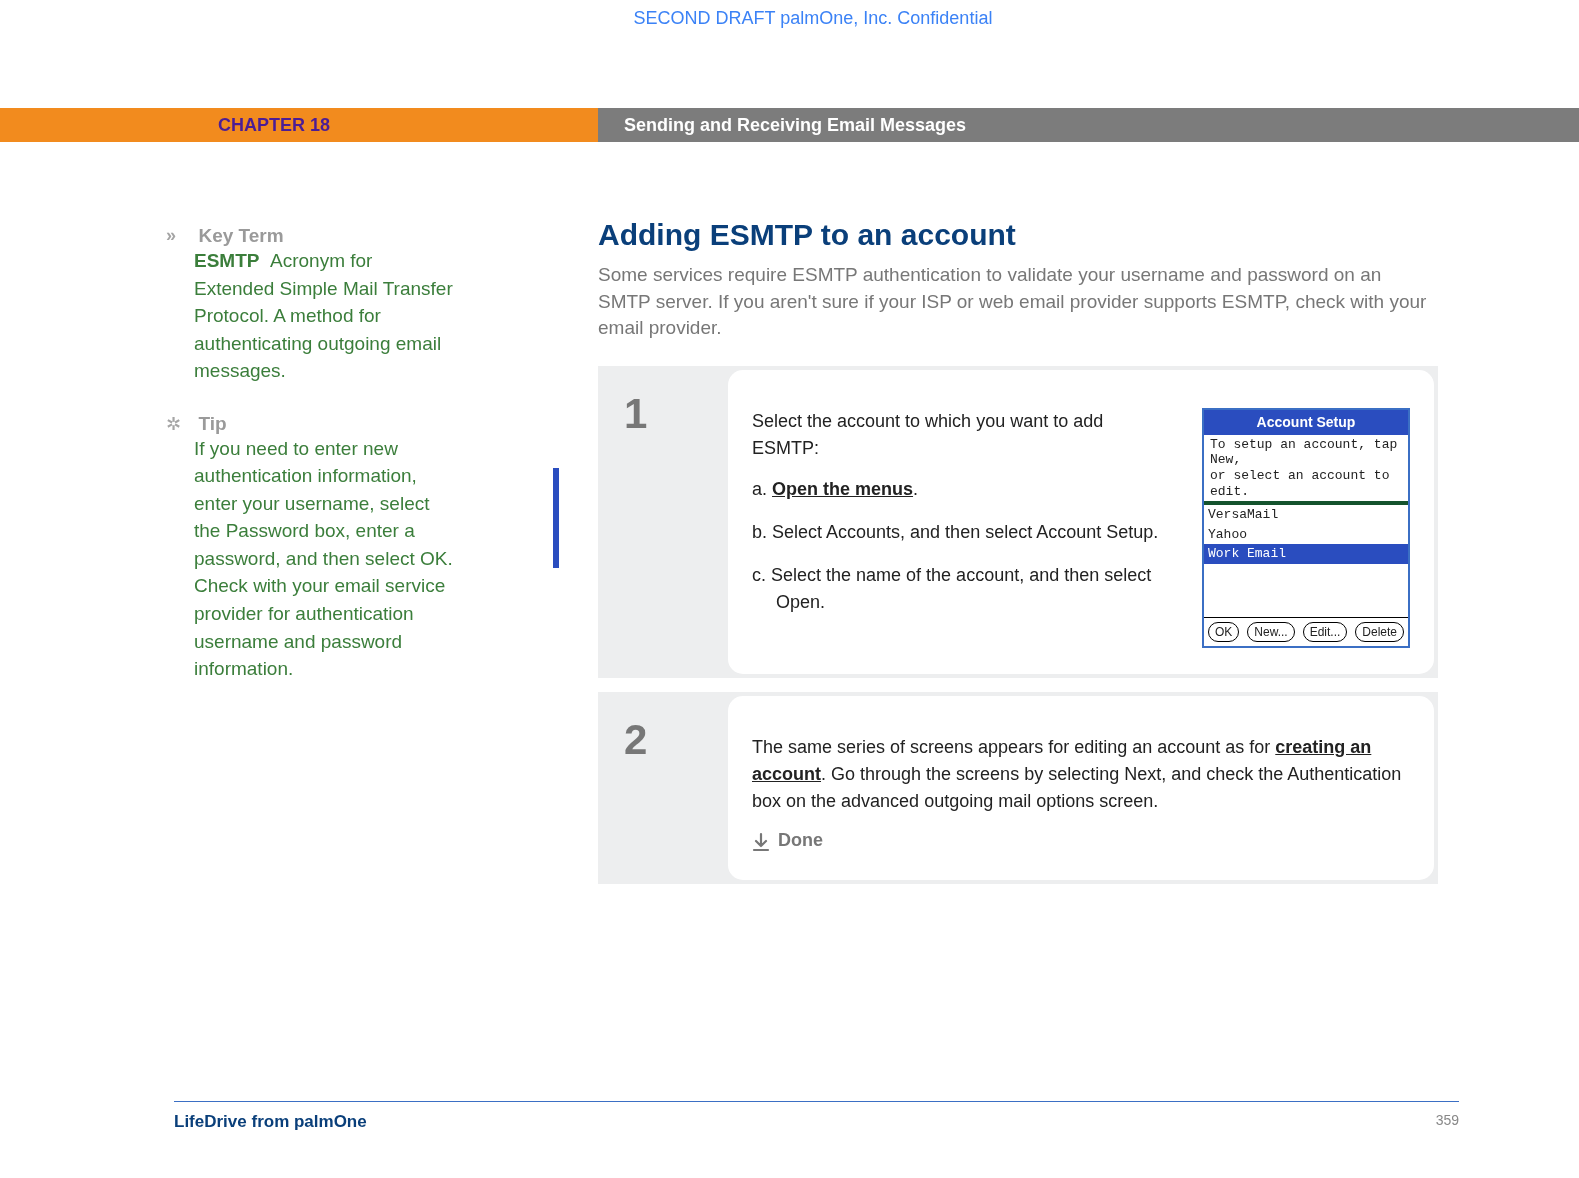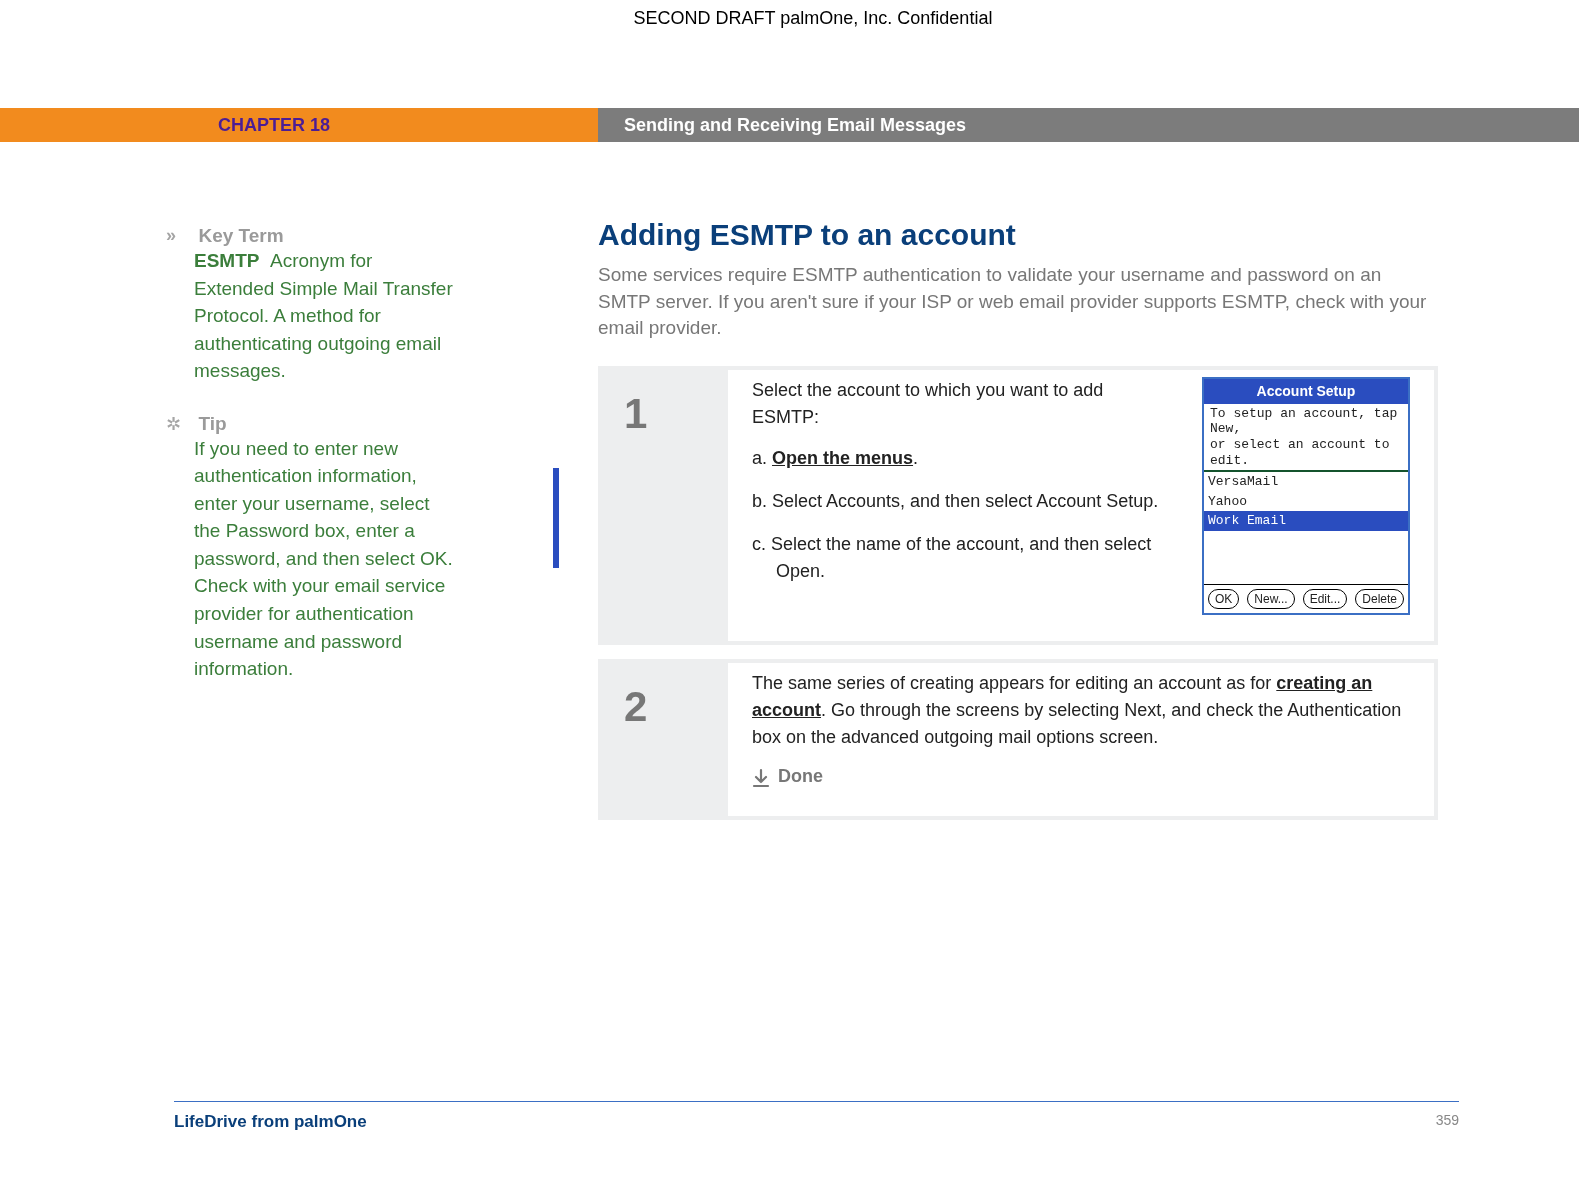--- a/index.html
+++ b/index.html
@@ -10,21 +10,21 @@
     height: 1178px;
     position: relative;
     color: #333;
   }
   .watermark {
     position: absolute;
     top: 8px;
     left: 0;
     width: 100%;
     text-align: center;
-    color: #000000;
+    color: #3b82f6;
     font-size: 18px;
     padding-left: 47px;
   }
   .chapter-bar {
     position: absolute;
     top: 108px;
     left: 0;
     width: 100%;
     height: 34px;
     display: flex;
@@ -124,26 +124,27 @@
     font-size: 42px;
     font-weight: bold;
     color: #777;
     text-align: left;
     padding: 20px 0 0 26px;
     font-family: Arial, sans-serif;
   }
   .step-body {
     flex: 1;
     background: #fff;
-    padding: 7px 24px 26px 24px;
+    padding: 38px 24px 26px 24px;
     font-size: 18px;
     color: #222;
     line-height: 1.5;
     display: flex;
     gap: 20px;
+    border-radius: 15px;
   }
   .step-text { flex: 1; }
   .step-text .intro { margin-bottom: 14px; }
   .step-text ol.sub { list-style: none; padding: 0; }
   .step-text ol.sub li { margin-bottom: 16px; padding-left: 24px; text-indent: -24px; }
   .link-u { text-decoration: underline; font-weight: bold; cursor: pointer; }
   .done-row {
     margin-top: 12px;
     color: #777;
     font-weight: bold;
@@ -173,21 +174,21 @@
     color: #fff;
     font-weight: bold;
     text-align: center;
     padding: 2px 0;
     font-family: Arial, sans-serif;
     font-size: 14px;
   }
   .device-hint {
     padding: 2px 6px;
     background: #fff;
-    border-bottom: 2px solid #14532d;
+    border-bottom: 4px solid #14532d;
     line-height: 1.2;
   }
   .device-list {
     height: 112px;
     background: #fff;
   }
   .device-list .item { padding: 0 4px; }
   .device-list .item.selected { background: #2a4dbf; color: #fff; }
   .device-buttons {
     display: flex;
@@ -292,21 +293,21 @@
         </div>
       </div>
     </div>
   </div>
 
   <div class="step">
     <div class="step-num">2</div>
     <div class="step-body">
       <div class="step-text">
         <div>
-          <span>The same series of creating appears for editing an account as for </span><span class="link-u">creating an account</span><span>. Go through the screens by selecting Next, and check the Authentication box on the advanced outgoing mail options screen.</span>
+          <span>The same series of screens appears for editing an account as for </span><span class="link-u">creating an account</span><span>. Go through the screens by selecting Next, and check the Authentication box on the advanced outgoing mail options screen.</span>
         </div>
         <div class="done-row">
           <span class="done-arrow">
             <svg width="18" height="20" viewBox="0 0 18 20">
                 <path d="M9 2 L9 14 M9 14 L4 9 M9 14 L14 9 M2 18 L16 18" stroke="#777" stroke-width="2.2" fill="none" stroke-linecap="round"></path>
               </svg>
           </span>
           <span>Done</span>
         </div>
       </div>

